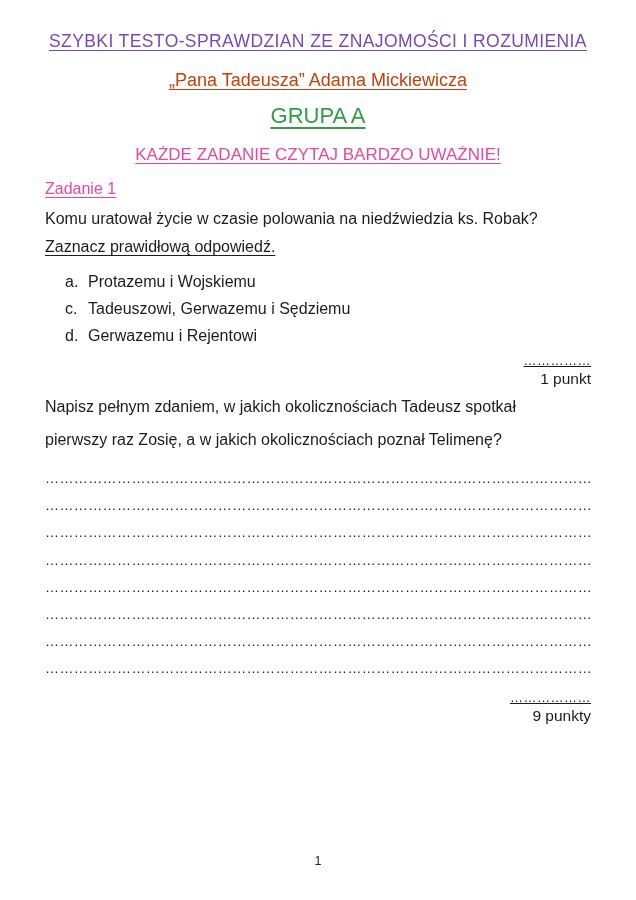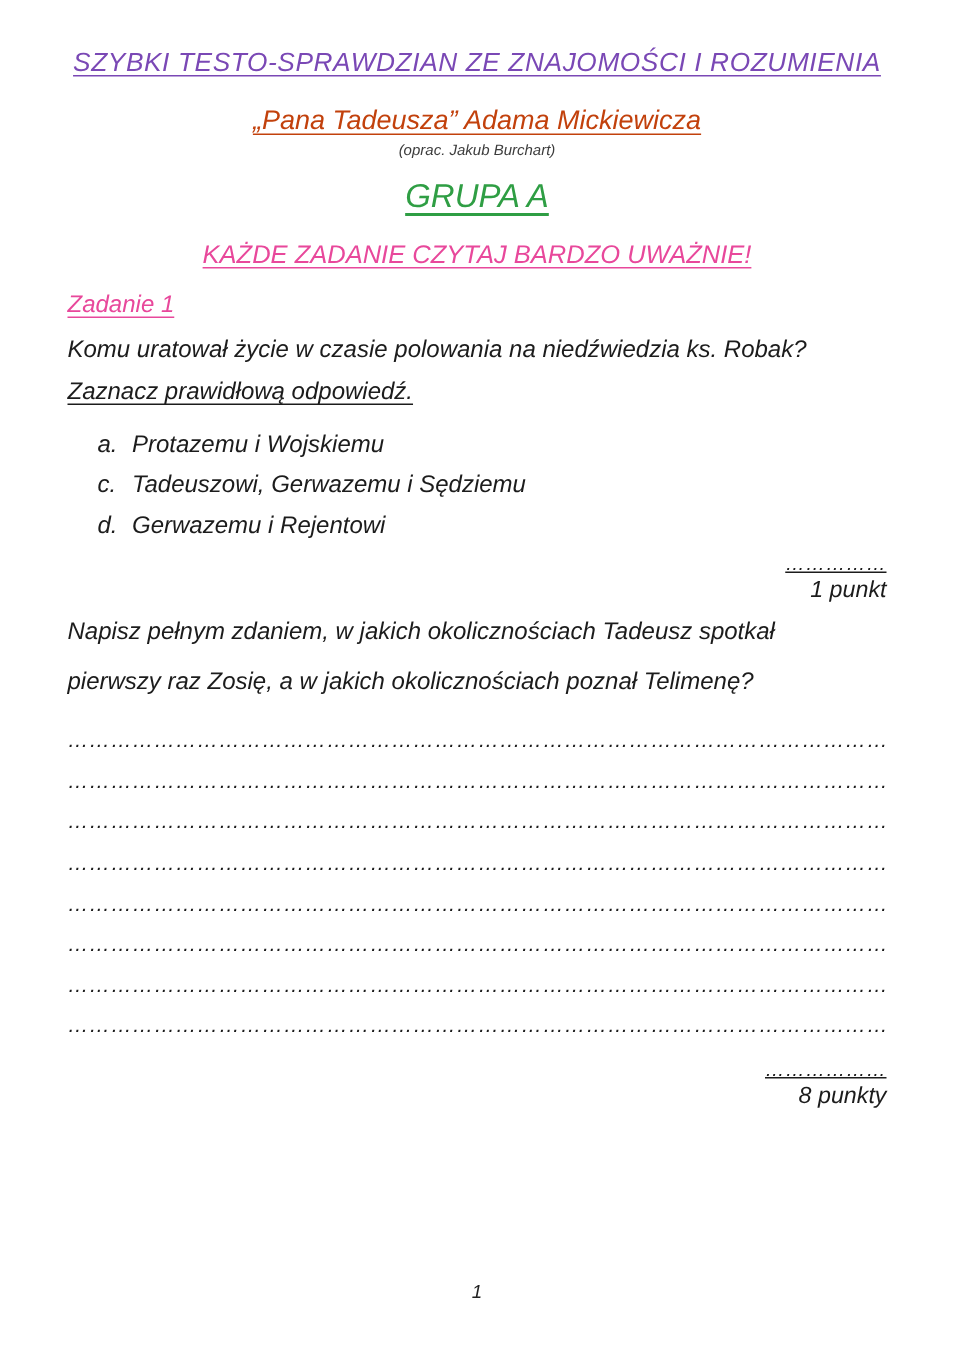--- a/index.html
+++ b/index.html
@@ -8,21 +8,20 @@
     background: #ffffff;
     font-family: "Liberation Sans", sans-serif;
     color: #1c1c1c;
     overflow: hidden;
   }
   .page {
     position: relative;
     box-sizing: border-box;
     width: 636px; height: 900px;
     padding: 30px 45px 0 45px;
-    font-style: italic;
   }
   .center { text-align: center; }
   .right { text-align: right; }
 
   .doc-title {
     font-size: 17.5px;
     letter-spacing: 0.4px;
     color: #7a48b5;
     text-decoration: underline;
     text-underline-offset: 3px;
@@ -126,21 +125,20 @@
   }
 </style>
 </head>
 <body>
 
 <div class="page">
 
   <div class="center doc-title">SZYBKI TESTO-SPRAWDZIAN ZE ZNAJOMOŚCI I ROZUMIENIA</div>
 
   <div class="center doc-subtitle">„Pana Tadeusza” Adama Mickiewicza</div>
-  <div class="center doc-author">(oprac. Jakub Burchart)</div>
 
 
   <div class="center group-title">GRUPA A</div>
 
   <div class="center warning">KAŻDE ZADANIE CZYTAJ BARDZO UWAŻNIE!</div>
 
   <div class="task-heading pink">Zadanie 1</div>
   <div class="question">Komu uratował życie w czasie polowania na niedźwiedzia ks. Robak?</div>
   <div class="instruction">Zaznacz prawidłową odpowiedź.</div>
 
@@ -170,18 +168,18 @@
     <div class="answer-line">……………………………………………………………………………………………………………………</div>
     <div class="answer-line">……………………………………………………………………………………………………………………</div>
     <div class="answer-line">……………………………………………………………………………………………………………………</div>
     <div class="answer-line">……………………………………………………………………………………………………………………</div>
     <div class="answer-line">……………………………………………………………………………………………………………………</div>
     <div class="answer-line">……………………………………………………………………………………………………………………</div>
   </div>
 
   <div class="score right">
     <div class="dots">………………</div>
-    <div class="label">8 punkty</div>
+    <div class="label">9 punkty</div>
   </div>
 
   <div class="page-number">1</div>
 
 </div>
 
 </body></html>

